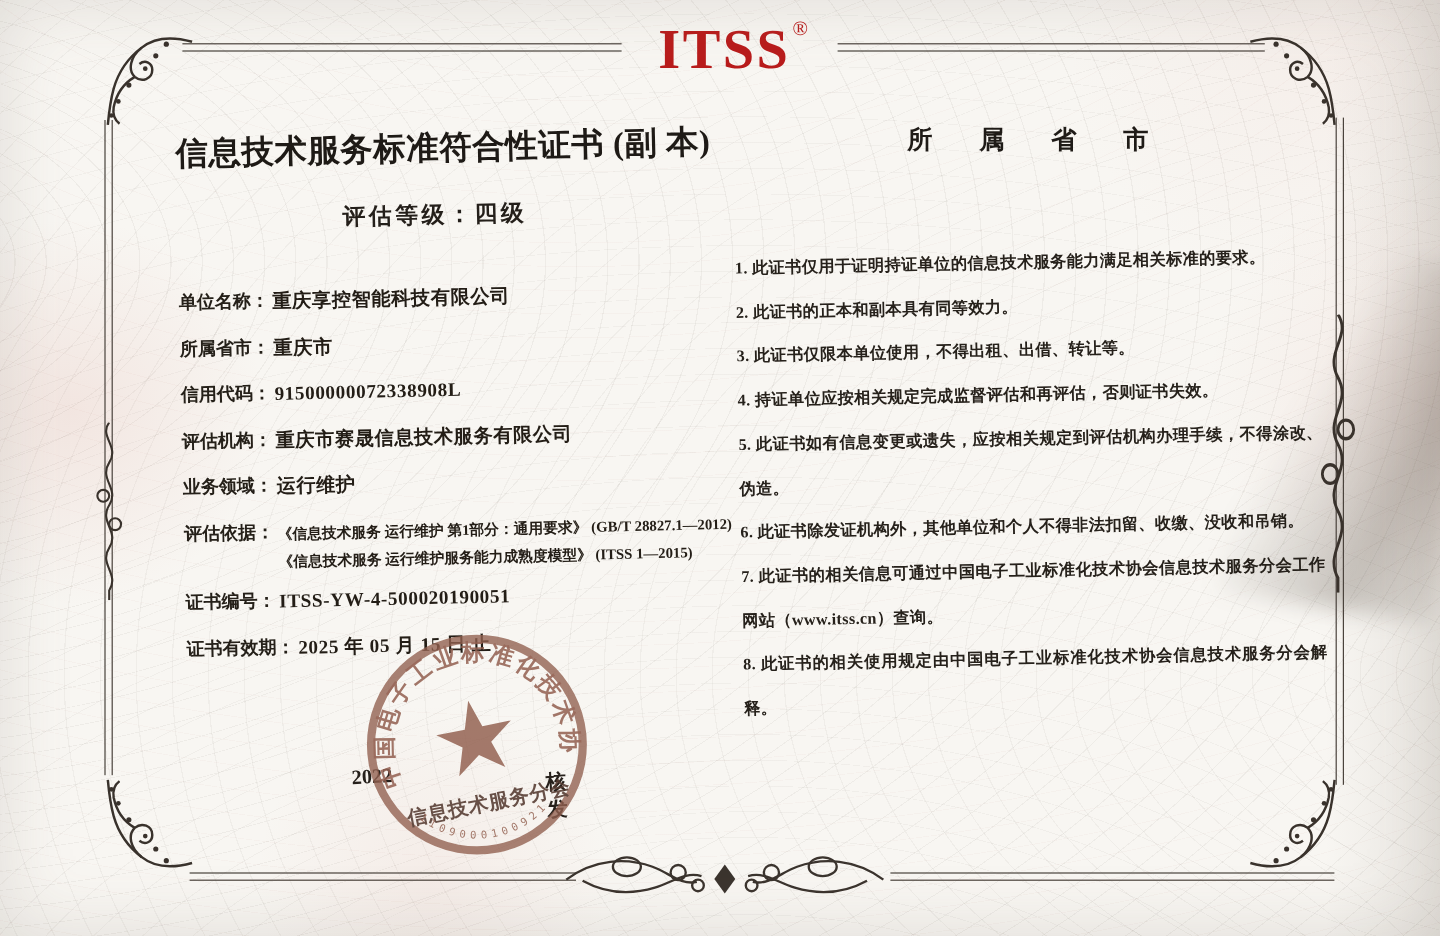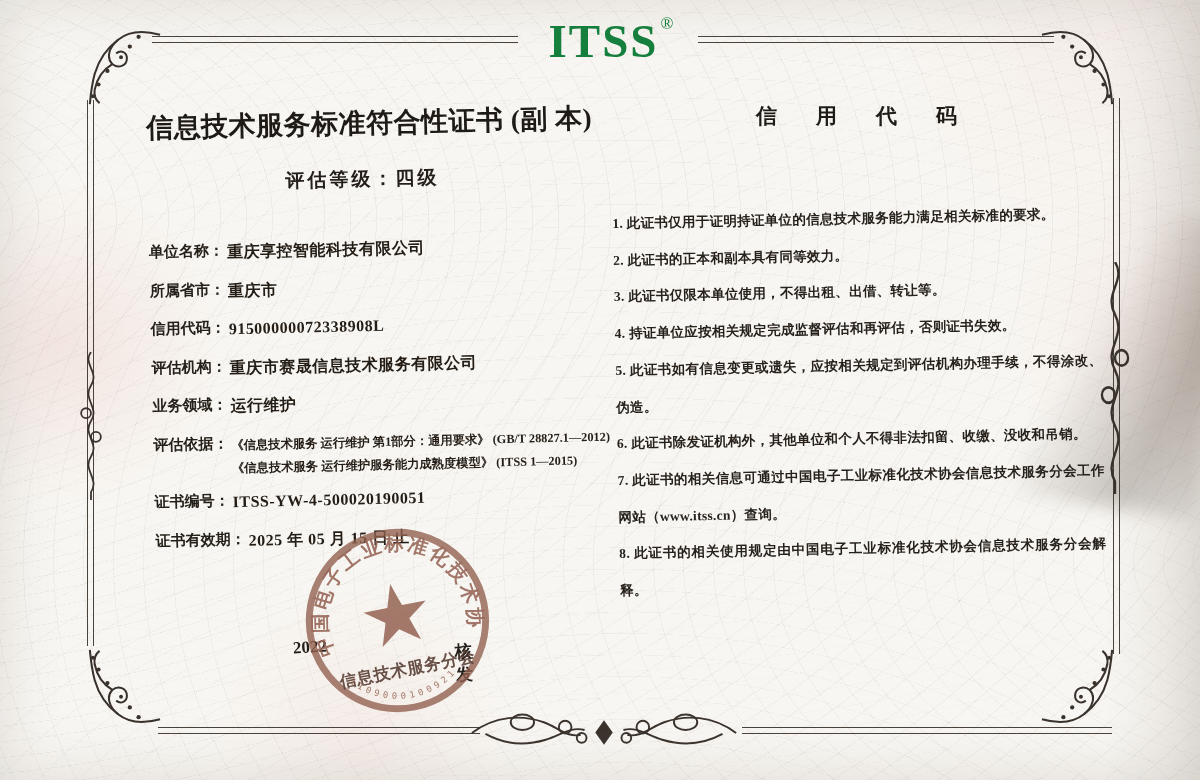--- a/index.html
+++ b/index.html
@@ -47,21 +47,21 @@
   .corner-tr{left:1040px;top:28px;transform:scaleX(-1);}
   .corner-bl{left:84px;top:648px;transform:scaleY(-1);}
   .corner-br{left:1040px;top:648px;transform:scale(-1,-1);}
   .edge-scroll{position:absolute;}
   .edge-left{left:74px;top:352px;width:34px;height:148px;}
   .edge-right{left:1098px;top:262px;width:34px;height:232px;transform:scaleX(-1);}
   .flourish{position:absolute;left:468px;top:706px;width:272px;height:52px;}
 
   
   .logo-row{position:absolute;left:0;right:0;top:14px;text-align:center;}
-  .logo{font-size:47px;font-weight:700;letter-spacing:2px;color:#15803d;margin-left:24px;}
+  .logo{font-size:47px;font-weight:700;letter-spacing:2px;color:#b91c1c;margin-left:24px;}
   .logo sup{font-size:17px;font-weight:400;vertical-align:28px;margin-left:2px;}
 
   
   .left-page{position:absolute;left:0;top:0;transform:rotate(-1.3deg);transform-origin:150px 120px;}
   .cert-title{position:absolute;left:146px;top:110px;width:460px;font-size:27px;font-weight:800;letter-spacing:0.5px;white-space:nowrap;color:#1e1a16;}
   .grade-line{position:absolute;left:146px;top:171px;width:430px;text-align:center;font-size:19px;font-weight:700;letter-spacing:3px;color:#241f1a;}
   .fields{position:absolute;left:146px;top:243px;width:490px;}
   .frow{display:flex;align-items:flex-start;margin-bottom:17px;}
   .flabel{font-size:15px;font-weight:800;white-space:nowrap;color:#252019;margin-right:3px;}
   .fvalue{font-size:16px;font-weight:600;letter-spacing:0.5px;color:#231d16;line-height:1.35;}
@@ -237,21 +237,21 @@
         <textPath href="#sealTopArc" startOffset="4">中国电子工业标准化技术协会</textPath>
       </text>
       <path d="M100,62 L107.6,85.5 L132.3,85.5 L112.4,100 L120,123.5 L100,109 L80,123.5 L87.6,100 L67.7,85.5 L92.4,85.5 Z" fill="rgba(146,96,80,0.9)"></path>
       <text x="100" y="156" text-anchor="middle" textLength="140" font-size="17" font-weight="800" fill="rgba(84,58,48,0.95)" font-family="Liberation Serif, serif">信息技术服务分会</text>
       <text font-size="9" fill="rgba(146,96,80,0.9)" letter-spacing="4" font-family="DejaVu Sans Mono, monospace">
         <textPath href="#sealBotArc" startOffset="22">1109000100921</textPath>
       </text>
     </svg>
   </div>
 
-  <div class="notice-title">信用代码</div>
+  <div class="notice-title">所属省市</div>
   <div class="notice-items">
     <p>1. 此证书仅用于证明持证单位的信息技术服务能力满足相关标准的要求。</p>
     <p>2. 此证书的正本和副本具有同等效力。</p>
     <p>3. 此证书仅限本单位使用，不得出租、出借、转让等。</p>
     <p>4. 持证单位应按相关规定完成监督评估和再评估，否则证书失效。</p>
     <p>5. 此证书如有信息变更或遗失，应按相关规定到评估机构办理手续，不得涂改、伪造。</p>
     <p>6. 此证书除发证机构外，其他单位和个人不得非法扣留、收缴、没收和吊销。</p>
     <p>7. 此证书的相关信息可通过中国电子工业标准化技术协会信息技术服务分会工作网站（www.itss.cn）查询。</p>
     <p>8. 此证书的相关使用规定由中国电子工业标准化技术协会信息技术服务分会解释。</p>
   </div>

